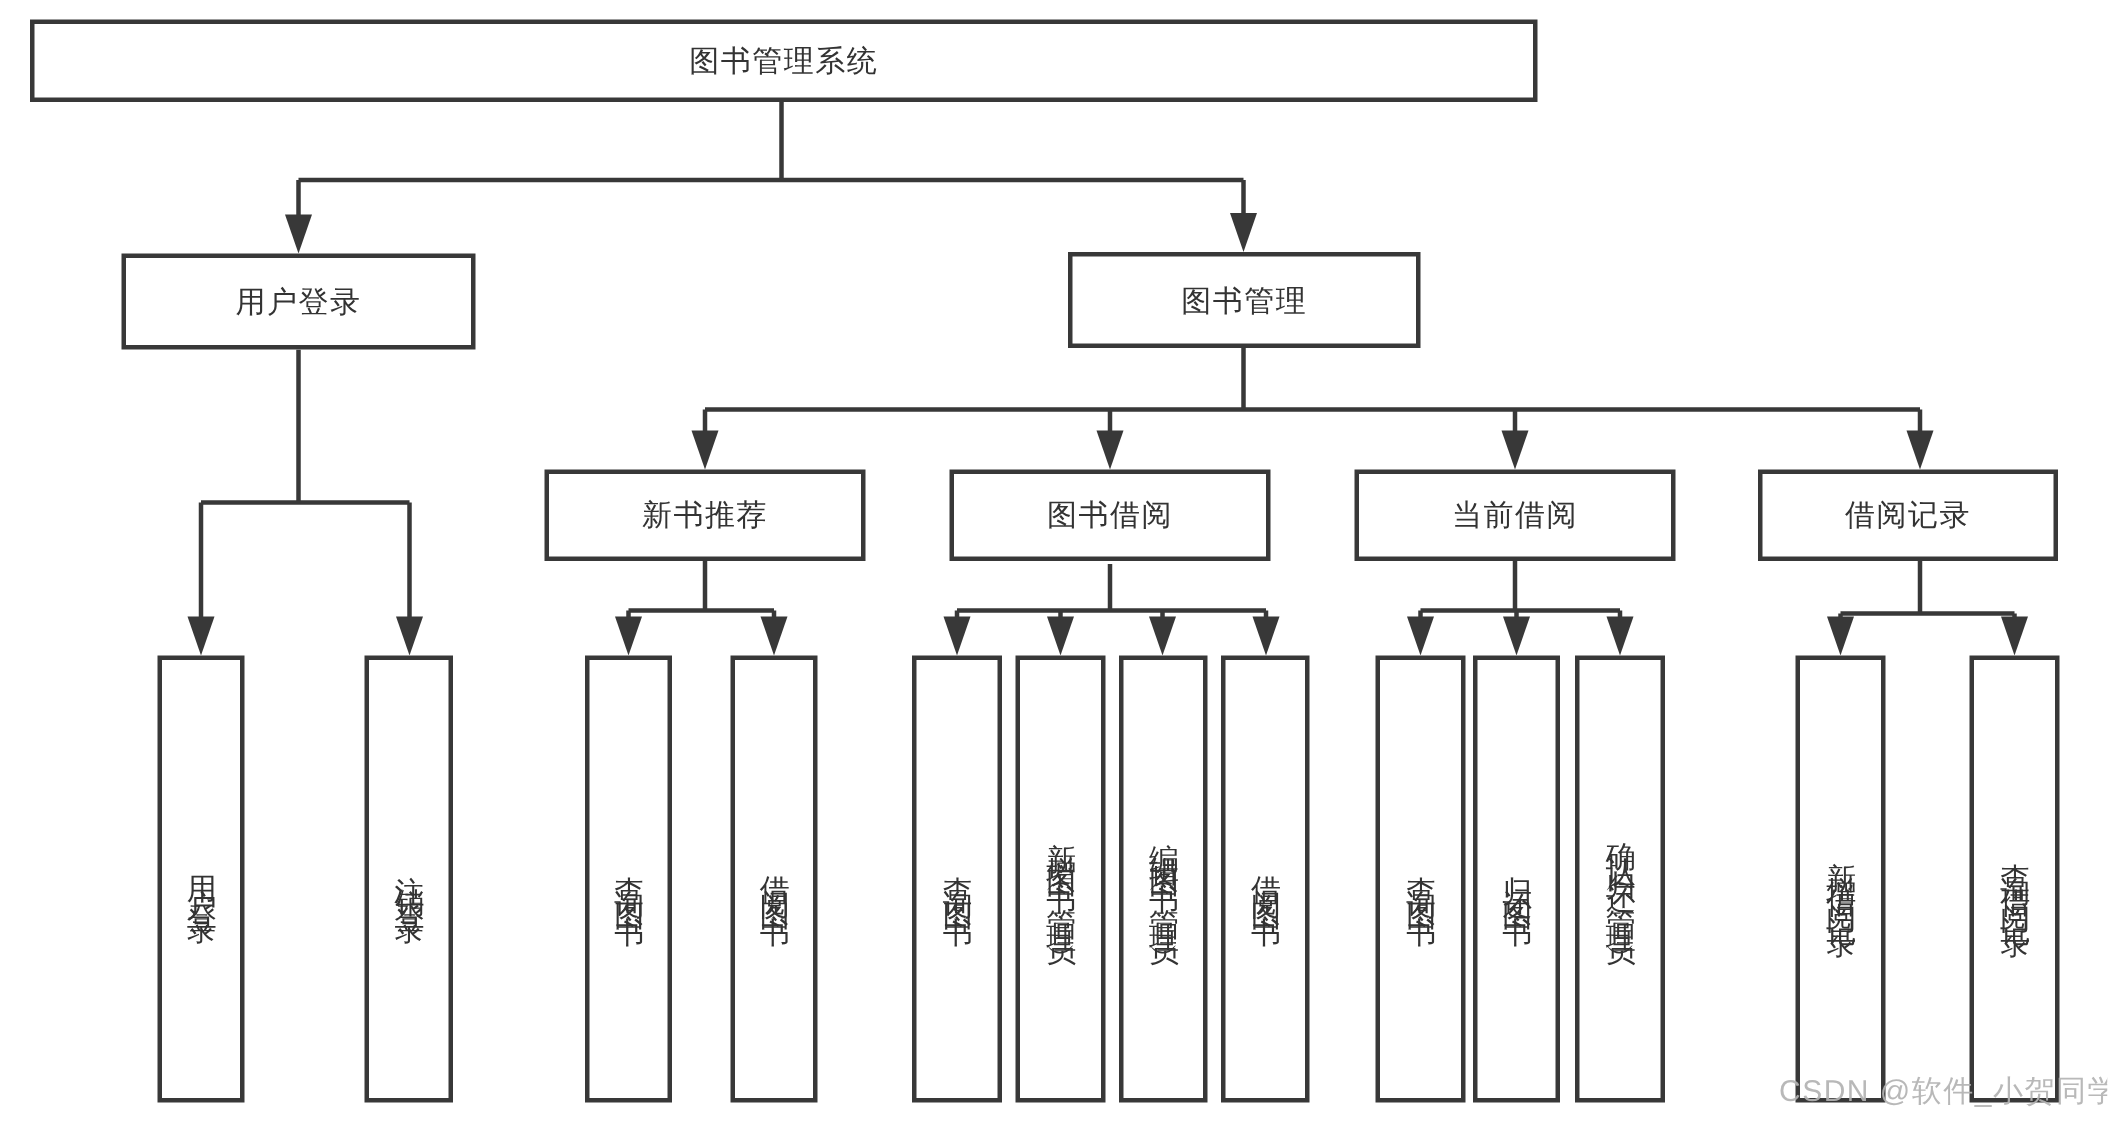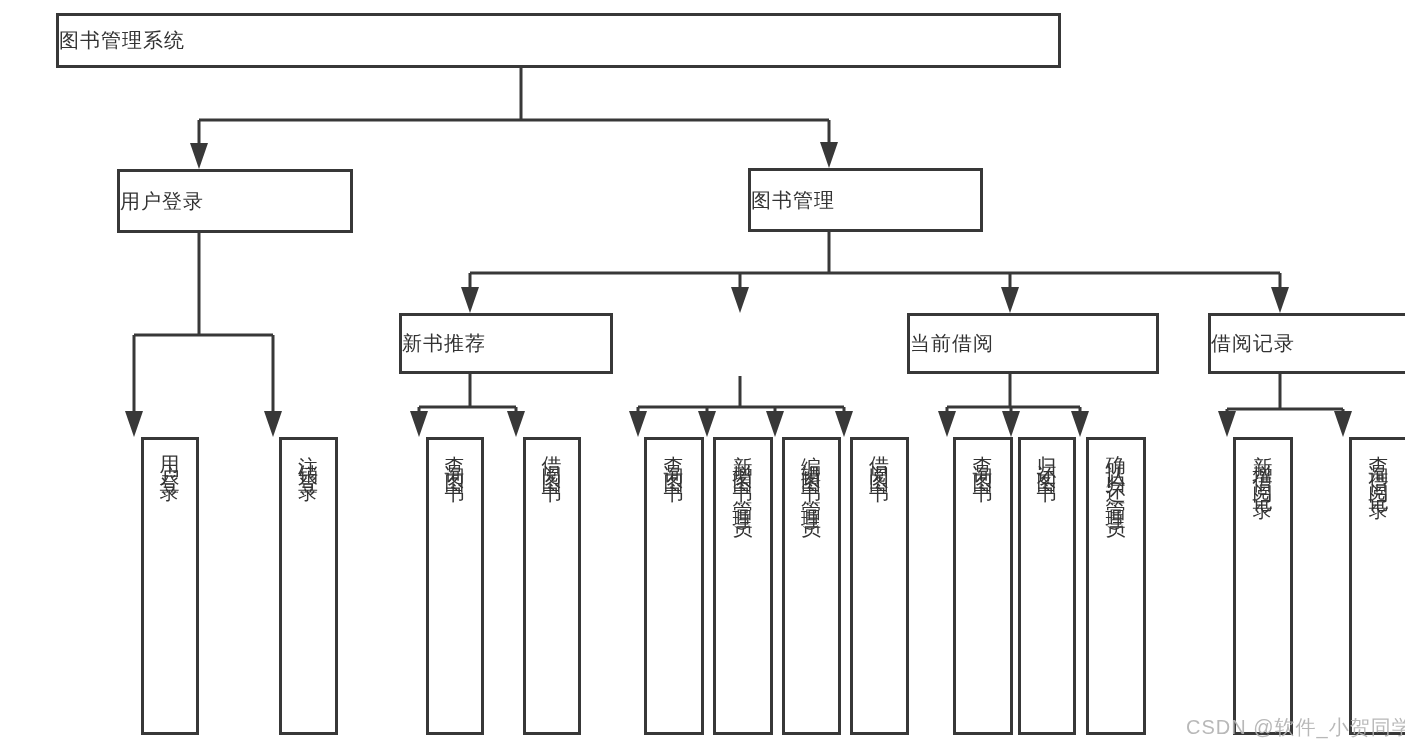--- a/index.html
+++ b/index.html
@@ -12,21 +12,21 @@
     background:var(--background);
     font-family:"Liberation Sans","DejaVu Sans",sans-serif;
     color:var(--text);
   }
   .connectors{position:absolute;left:0;top:0;color:var(--line);}
   .connectors path{stroke:currentColor;stroke-width:3;fill:none;}
   .connectors polygon{fill:currentColor;stroke:none;}
   .box{
     position:absolute; box-sizing:border-box;
     border:3px solid var(--line); background:var(--box-fill);
-    display:flex; align-items:center; margin-left:36px;
+    display:flex; align-items:center; justify-content:center;
   }
   .box.h{font-size:20px; letter-spacing:1px;}
   .box.v{
     writing-mode:vertical-lr; text-orientation:mixed;
     font-size:20px; letter-spacing:9px; line-height:1;
   }
   .lbl{white-space:nowrap;}
   .watermark{
     position:absolute; left:1186px; top:714px; z-index:5;
     font-size:20px; color:var(--watermark-text); opacity:.92;
@@ -88,21 +88,24 @@
   <div class="box h" style="left:81px;top:169px;width:236px;height:64px">
     <span class="lbl">用户登录</span>
   </div>
   <div class="box h" style="left:712px;top:168px;width:235px;height:64px">
     <span class="lbl">图书管理</span>
   </div>
 
   <div class="box h" style="left:363px;top:313px;width:214px;height:61px">
     <span class="lbl">新书推荐</span>
   </div>
-  <div class="box h" style="left:871px;top:313px;width:252px;height:61px">
+  <div class="box h" style="left:633px;top:313px;width:214px;height:61px">
+    <span class="lbl">图书借阅</span>
+  </div>
+  <div class="box h" style="left:903px;top:313px;width:214px;height:61px">
     <span class="lbl">当前借阅</span>
   </div>
   <div class="box h" style="left:1172px;top:313px;width:200px;height:61px">
     <span class="lbl">借阅记录</span>
   </div>
 
   <div class="box v" style="left:105px;top:437px;width:58px;height:298px">
     <span class="lbl">用户登录</span>
   </div>
   <div class="box v" style="left:243px;top:437px;width:59px;height:298px">

